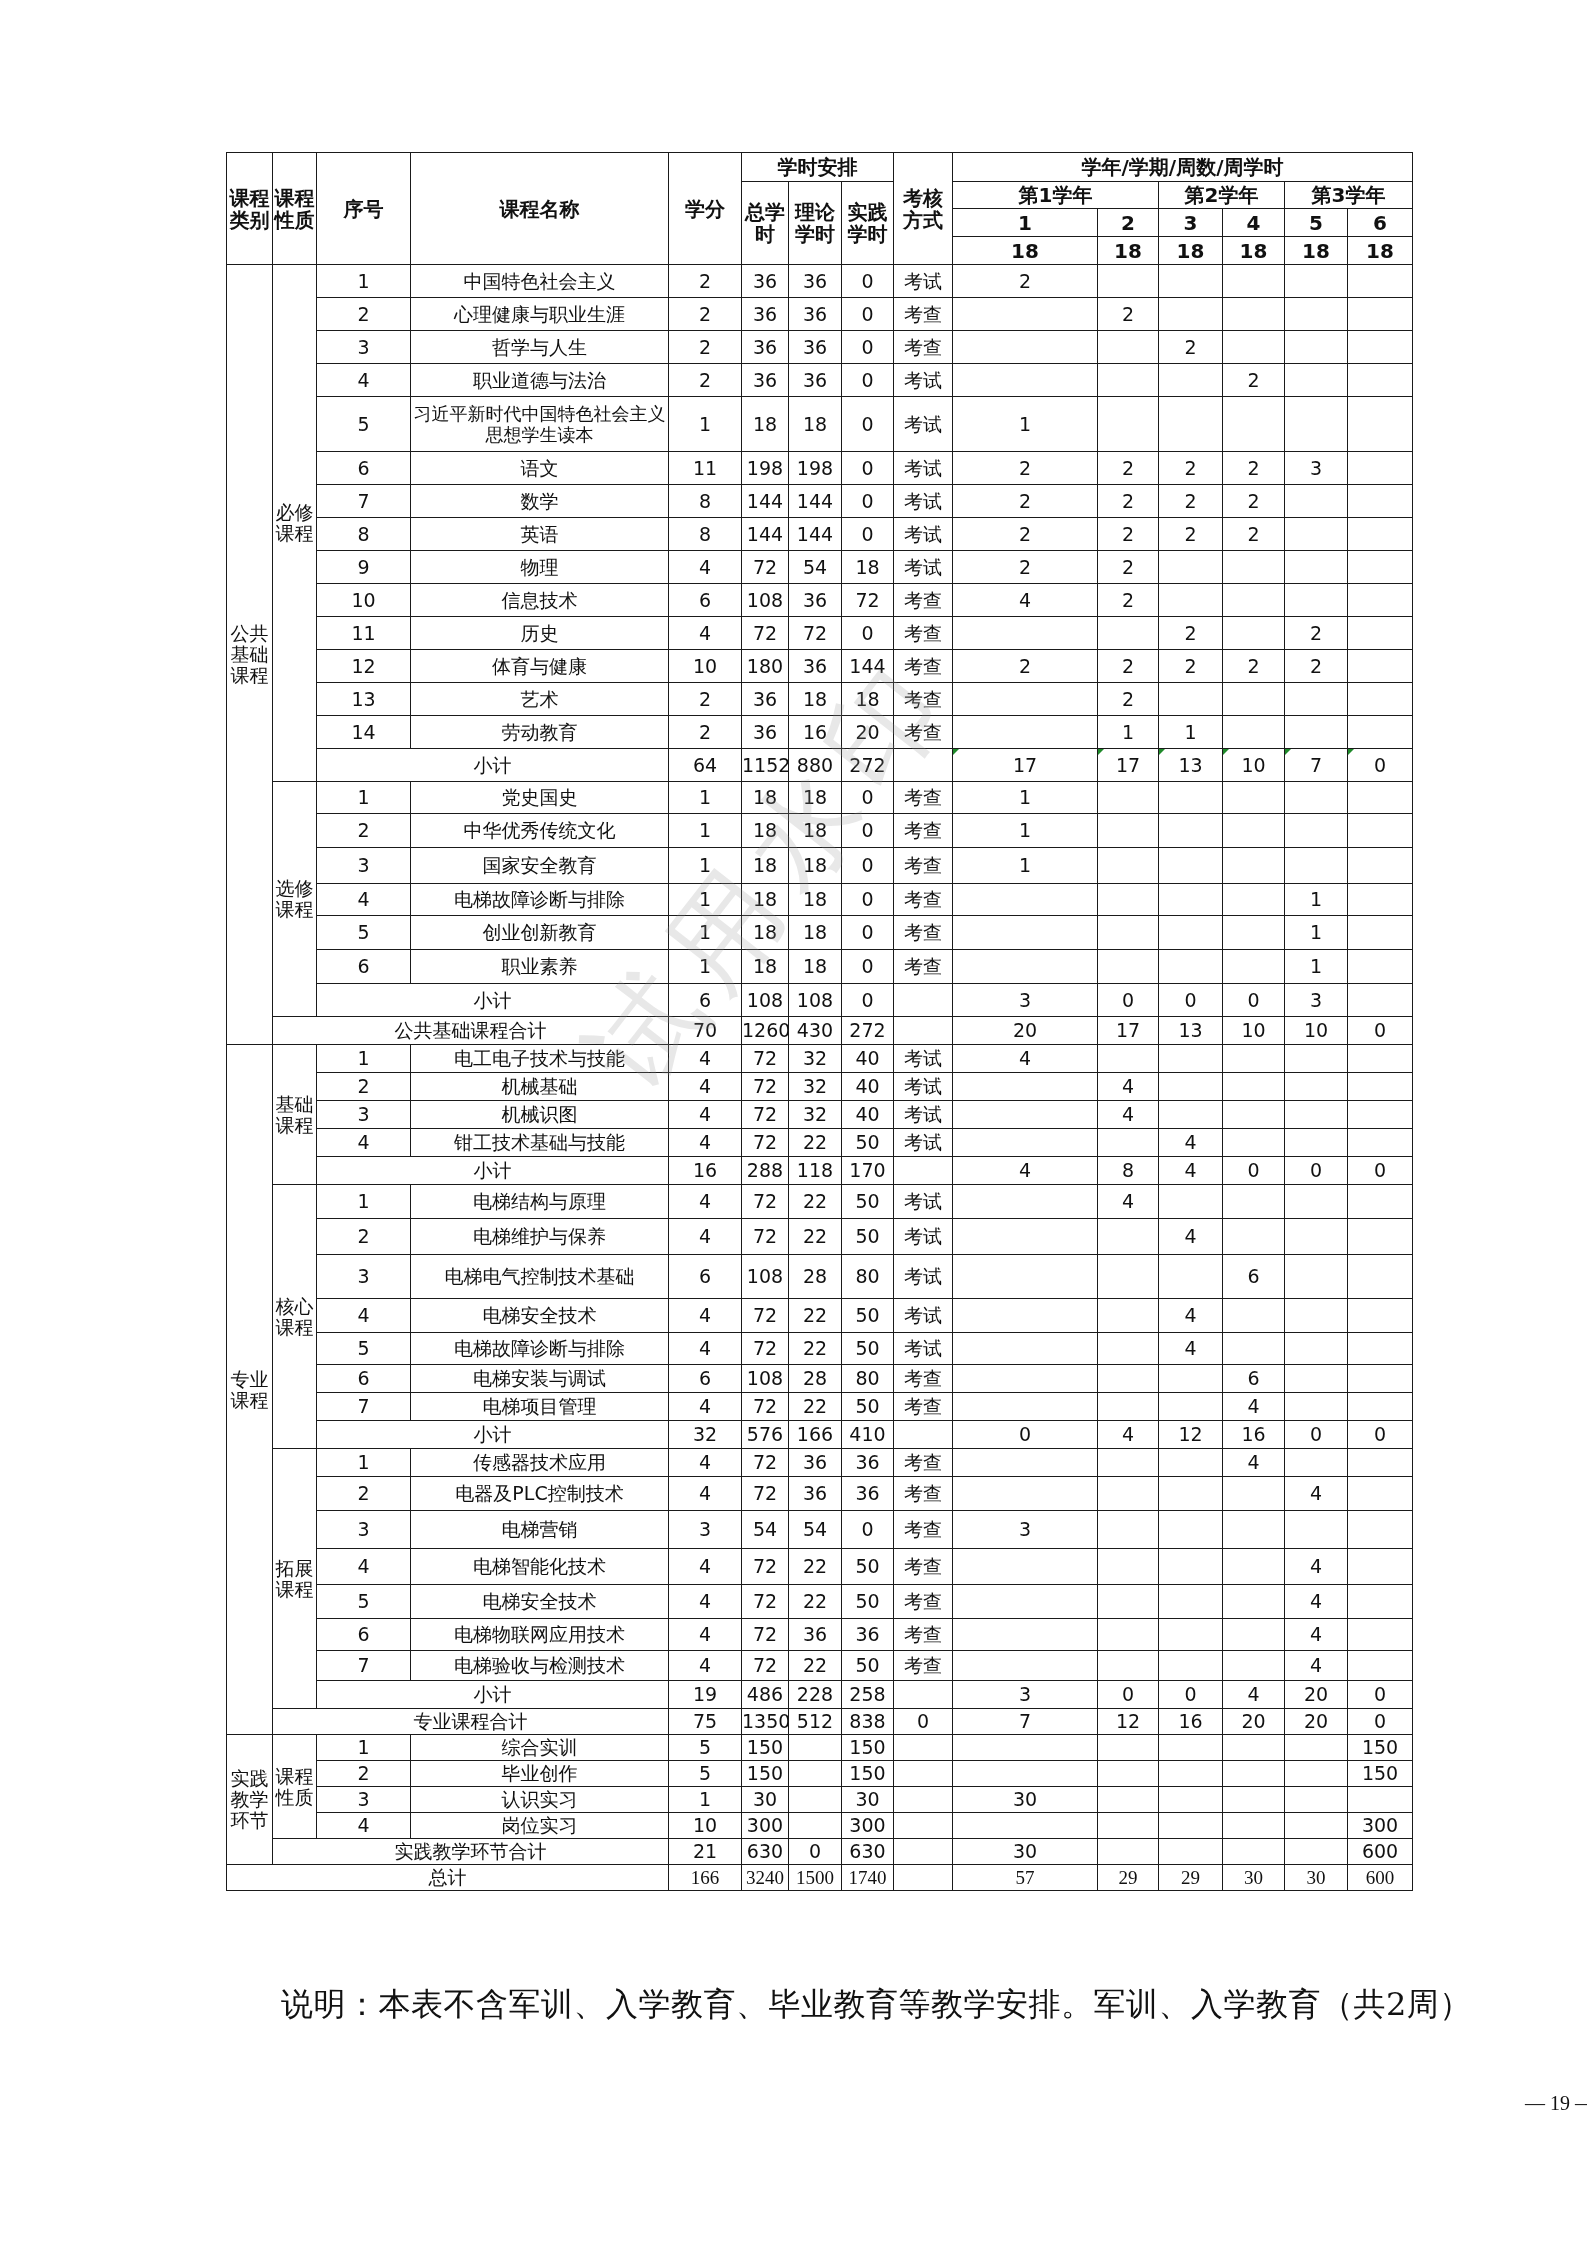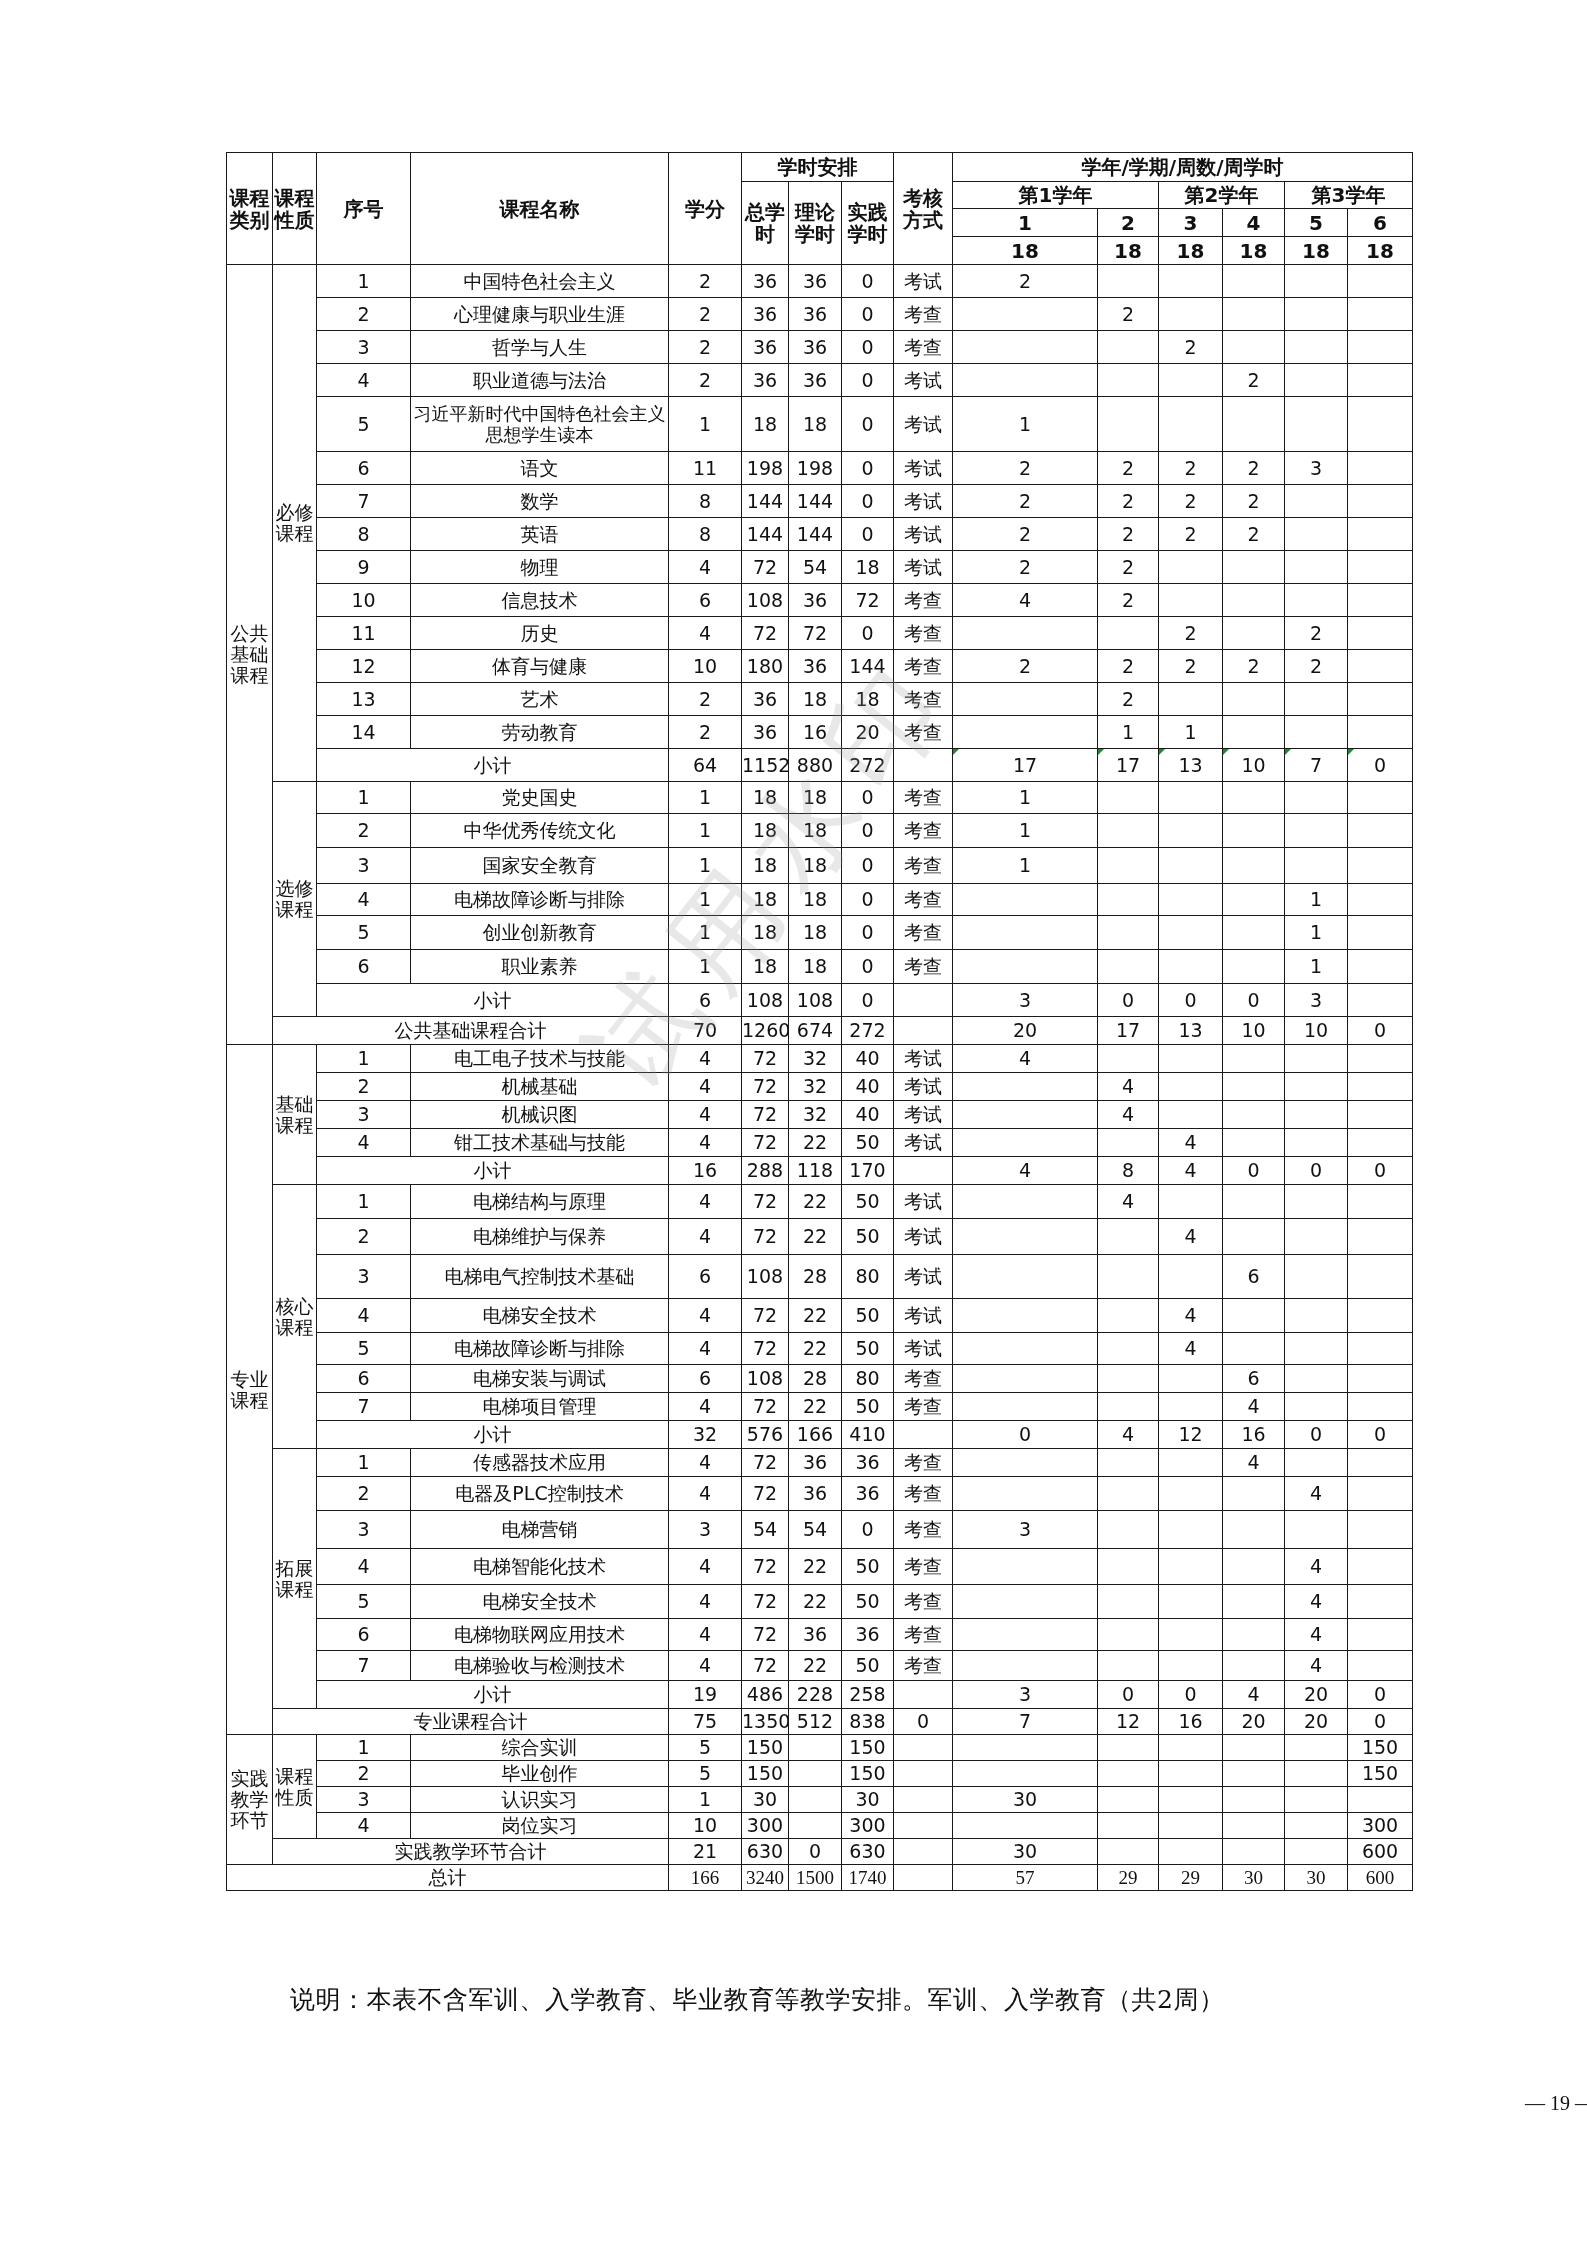--- a/index.html
+++ b/index.html
@@ -12,21 +12,21 @@
                vertical-align: middle; font-size: 19px; line-height: 21px; font-weight: normal;
                overflow: hidden; white-space: nowrap; }
   table.curr th { font-weight: bold; font-size: 20px; line-height: 22px; }
   table.curr th.hd-narrow { white-space: normal; word-break: break-all; }
   td.vert { white-space: normal !important; word-break: break-all; line-height: 22px; font-size: 20px; }
   td.name { white-space: normal !important; }
   td.name.two { line-height: 21px; font-size: 18px; }
   td.tri { position: relative; }
   td.tri::before { content: ""; position: absolute; left: 0; top: 0; width: 0; height: 0;
                    border-top: 6px solid #1f8a2a; border-right: 6px solid transparent; }
-  .note { position: absolute; left: 290px; top: 1983px; font-size: 25px; letter-spacing: 0.5px;
+  .note { position: absolute; left: 281px; top: 1983px; font-size: 32px; letter-spacing: 0.5px;
           font-family: "DejaVu Serif", "Liberation Serif", serif; color: #111; white-space: nowrap; }
   .pageno { position: absolute; left: 8px; width: 1587px; top: 2092px; text-align: right;
             font-size: 20px; font-family: "Liberation Serif", "DejaVu Serif", serif; }
   .watermark { position: absolute; left: 555px; top: 1030px; font-size: 110px; color: rgba(150,150,150,0.22);
                transform: rotate(-52deg); transform-origin: left top; white-space: nowrap;
                pointer-events: none; font-family: "DejaVu Sans", sans-serif; letter-spacing: 18px; }
 </style>
 </head>
 <body>
 
@@ -415,21 +415,21 @@
           <td colspan="1">0</td>
           <td colspan="1">0</td>
           <td colspan="1">0</td>
           <td colspan="1">3</td>
           <td colspan="1"></td>
         </tr>
         <tr style="height: 28px;">
           <td colspan="3">公共基础课程合计</td>
           <td>70</td>
           <td>1260</td>
-          <td>674</td>
+          <td>430</td>
           <td>272</td>
           <td></td>
           <td colspan="2">20</td>
           <td colspan="1">17</td>
           <td colspan="1">13</td>
           <td colspan="1">10</td>
           <td colspan="1">10</td>
           <td colspan="1">0</td>
         </tr>
         <tr style="height: 28px;">

